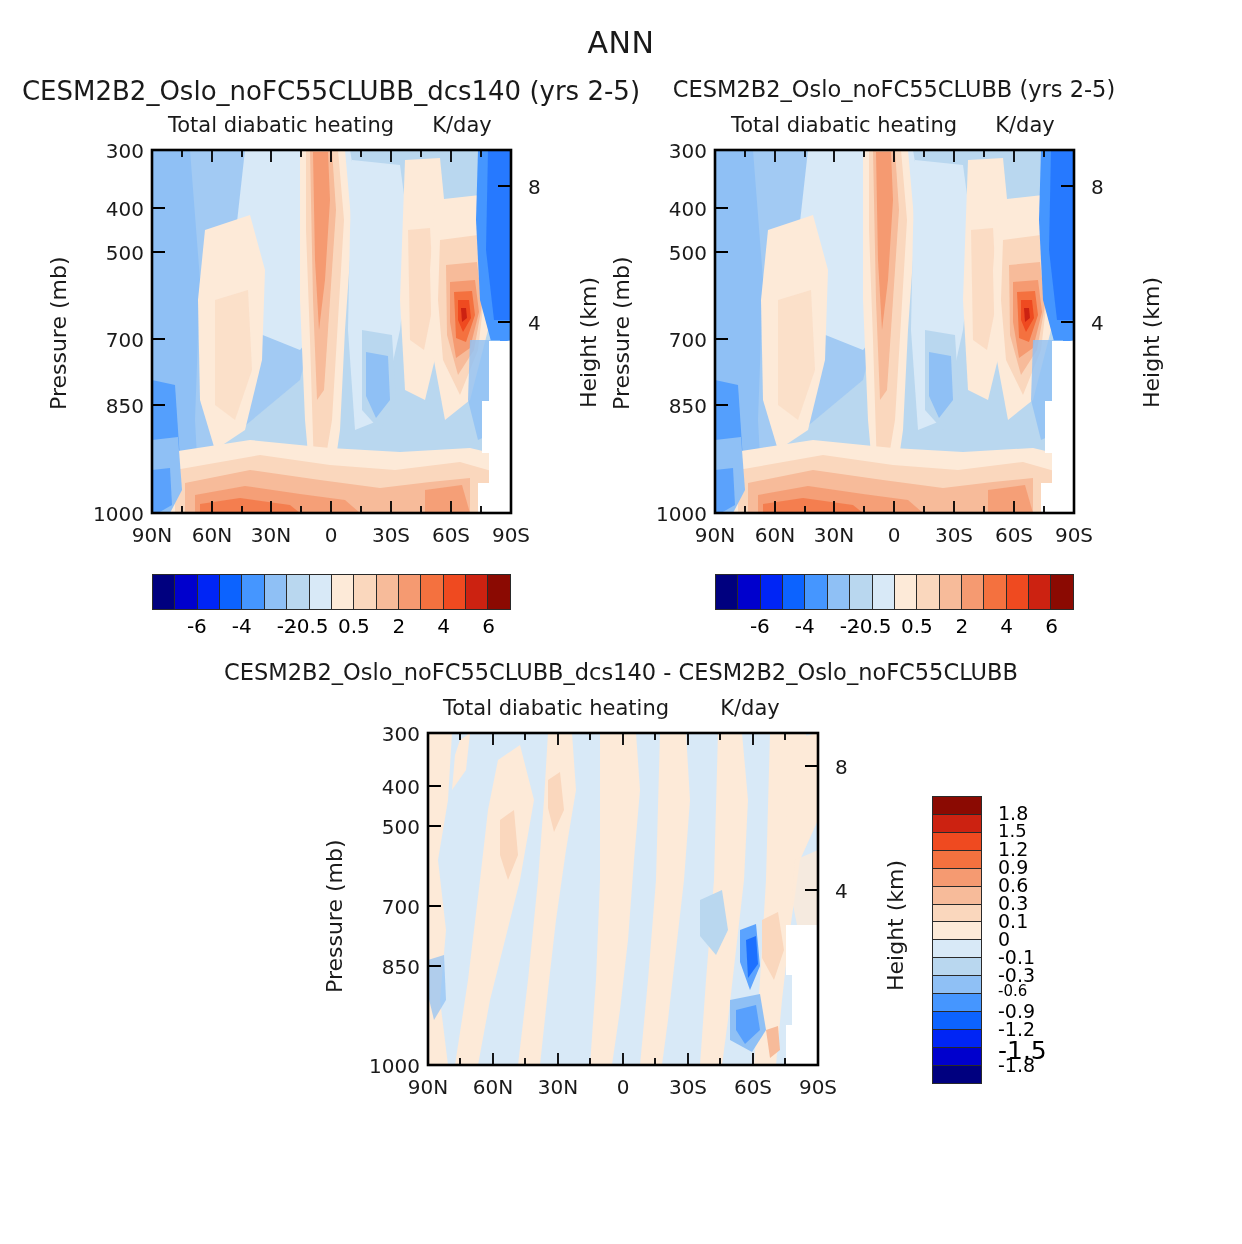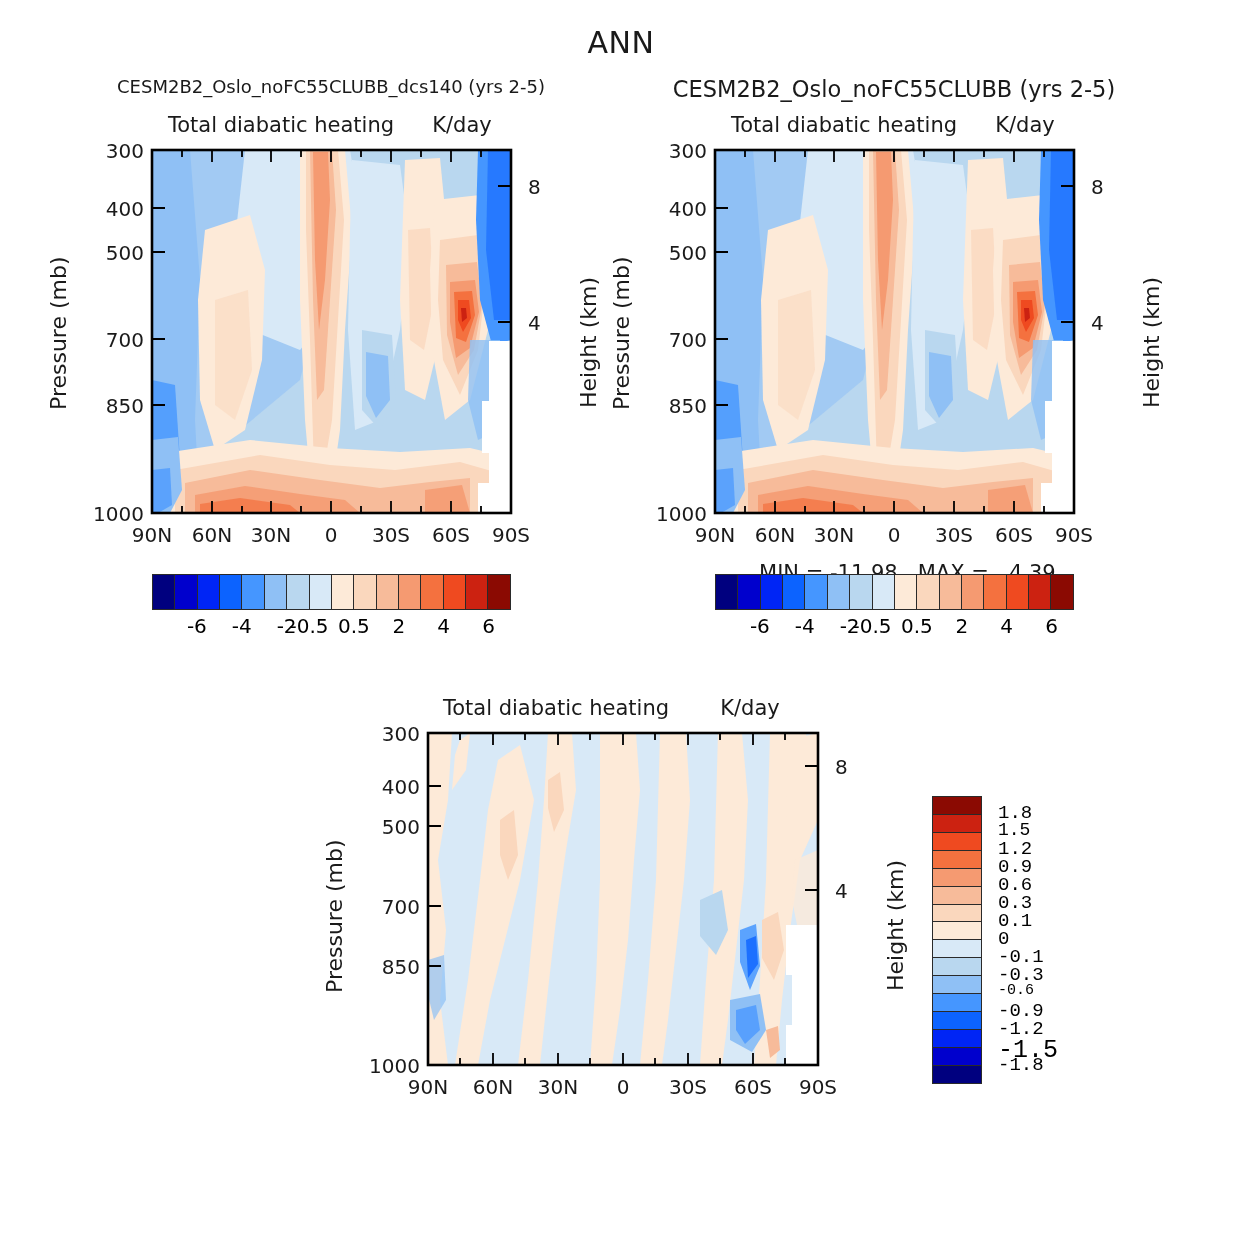--- a/index.html
+++ b/index.html
@@ -16,21 +16,21 @@
   .plotframe{fill:none;stroke:#000;stroke-width:2.6;}
   .mask{fill:#ffffff;}
 </style>
 </head>
 <body>
 
 <div class="fig">
 
   <div class="txt ctr" style="left:621px;top:25px;font-size:30px;letter-spacing:0.5px;">ANN</div>
 
-  <div class="txt ctr" style="left:331px;top:76px;font-size:18px;">CESM2B2_Oslo_noFC55CLUBB_dcs140 (yrs 2-5)</div>
+  <div class="txt ctr" style="left:331px;top:76px;font-size:26px;">CESM2B2_Oslo_noFC55CLUBB_dcs140 (yrs 2-5)</div>
   <div class="txt ctr" style="left:281px;top:113px;font-size:21px;">Total diabatic heating</div>
   <div class="txt ctr" style="left:462px;top:113px;font-size:21px;">K/day</div>
 
   <div class="txt rot" style="left:46px;top:410px;font-size:22px;">Pressure (mb)</div>
   <div class="txt rot" style="left:576px;top:408px;font-size:22px;">Height (km)</div>
 
 
   <svg style="position:absolute;left:0;top:0;width:1242px;height:1244px;" viewBox="0 0 1242 1244">
     <defs>
       <clipPath id="clipA">
@@ -229,23 +229,20 @@
     <div class="txt ctr" style="left:511px;top:523px;font-size:20px;">90S</div>
   </div>
 
   <div class="txt ctr" style="left:894px;top:76px;font-size:22.5px;">CESM2B2_Oslo_noFC55CLUBB (yrs 2-5)</div>
   <div class="txt ctr" style="left:844px;top:113px;font-size:21px;">Total diabatic heating</div>
   <div class="txt ctr" style="left:1025px;top:113px;font-size:21px;">K/day</div>
 
   <div class="txt rot" style="left:609px;top:410px;font-size:22px;">Pressure (mb)</div>
   <div class="txt rot" style="left:1139px;top:408px;font-size:22px;">Height (km)</div>
 
-  <div class="txt ctr" style="left:894px;top:537px;font-size:21px;">
-    <span>MIN =</span><span> </span><span>-11.98</span><span>   </span><span>MAX =</span><span>   </span><span>4.39</span>
-  </div>
 
   <div>
     <div class="txt" style="left:667px;top:139px;font-size:20px;text-align:right;width:40px;">300</div>
     <div class="txt" style="left:667px;top:197px;font-size:20px;text-align:right;width:40px;">400</div>
     <div class="txt" style="left:667px;top:241px;font-size:20px;text-align:right;width:40px;">500</div>
     <div class="txt" style="left:667px;top:328px;font-size:20px;text-align:right;width:40px;">700</div>
     <div class="txt" style="left:667px;top:394px;font-size:20px;text-align:right;width:40px;">850</div>
     <div class="txt" style="left:655px;top:502px;font-size:20px;text-align:right;width:52px;">1000</div>
   </div>
   <div>
@@ -313,20 +310,21 @@
       <div style="position: absolute; left: 44.875px; top: 0px; transform: translateX(-50%); font-size: 20px; white-space: pre;">-6</div>
       <div style="position: absolute; left: 89.75px; top: 0px; transform: translateX(-50%); font-size: 20px; white-space: pre;">-4</div>
       <div style="position: absolute; left: 134.625px; top: 0px; transform: translateX(-50%); font-size: 20px; white-space: pre;">-2</div>
       <div style="position: absolute; left: 157.062px; top: 0px; transform: translateX(-50%); font-size: 20px; white-space: pre;">-0.5</div>
       <div style="position: absolute; left: 201.938px; top: 0px; transform: translateX(-50%); font-size: 20px; white-space: pre;">0.5</div>
       <div style="position: absolute; left: 246.812px; top: 0px; transform: translateX(-50%); font-size: 20px; white-space: pre;">2</div>
       <div style="position: absolute; left: 291.688px; top: 0px; transform: translateX(-50%); font-size: 20px; white-space: pre;">4</div>
       <div style="position: absolute; left: 336.562px; top: 0px; transform: translateX(-50%); font-size: 20px; white-space: pre;">6</div>
     </div>
 
+  <div class="txt ctr" style="left:621px;top:659px;font-size:22.5px;">CESM2B2_Oslo_noFC55CLUBB_dcs140 - CESM2B2_Oslo_noFC55CLUBB</div>
   <div class="txt ctr" style="left:556px;top:696px;font-size:21px;">Total diabatic heating</div>
   <div class="txt ctr" style="left:750px;top:696px;font-size:21px;">K/day</div>
 
   <div class="txt rot" style="left:322px;top:993px;font-size:22px;">Pressure (mb)</div>
   <div class="txt rot" style="left:883px;top:991px;font-size:22px;">Height (km)</div>
 
   <div>
     <div class="txt" style="left:380px;top:722px;font-size:20px;text-align:right;width:40px;">300</div>
     <div class="txt" style="left:380px;top:775px;font-size:20px;text-align:right;width:40px;">400</div>
     <div class="txt" style="left:380px;top:815px;font-size:20px;text-align:right;width:40px;">500</div>
@@ -360,21 +358,21 @@
       <div style="flex: 1 1 0%; background: rgb(253, 234, 216); border: 1.3px solid rgb(42, 42, 42); box-sizing: border-box; margin-top: -1.3px;"></div>
       <div style="flex: 1 1 0%; background: rgb(216, 233, 247); border: 1.3px solid rgb(42, 42, 42); box-sizing: border-box; margin-top: -1.3px;"></div>
       <div style="flex: 1 1 0%; background: rgb(185, 215, 239); border: 1.3px solid rgb(42, 42, 42); box-sizing: border-box; margin-top: -1.3px;"></div>
       <div style="flex: 1 1 0%; background: rgb(143, 192, 245); border: 1.3px solid rgb(42, 42, 42); box-sizing: border-box; margin-top: -1.3px;"></div>
       <div style="flex: 1 1 0%; background: rgb(69, 150, 255); border: 1.3px solid rgb(42, 42, 42); box-sizing: border-box; margin-top: -1.3px;"></div>
       <div style="flex: 1 1 0%; background: rgb(12, 99, 255); border: 1.3px solid rgb(42, 42, 42); box-sizing: border-box; margin-top: -1.3px;"></div>
       <div style="flex: 1 1 0%; background: rgb(0, 37, 245); border: 1.3px solid rgb(42, 42, 42); box-sizing: border-box; margin-top: -1.3px;"></div>
       <div style="flex: 1 1 0%; background: rgb(0, 0, 205); border: 1.3px solid rgb(42, 42, 42); box-sizing: border-box; margin-top: -1.3px;"></div>
       <div style="flex: 1 1 0%; background: rgb(0, 0, 127); border: 1.3px solid rgb(42, 42, 42); box-sizing: border-box; margin-top: -1.3px;"></div>
     </div>
-  <div style="position:absolute;left:990px;top:796px;width:80px;height:288px;font-family:Liberation Mono, monospace;">
+  <div style="position:absolute;left:990px;top:796px;width:80px;height:288px;">
       <div style="position: absolute; left: 8px; top: 6px; font-size: 19px; white-space: pre;">1.8</div>
       <div style="position: absolute; left: 8px; top: 24px; font-size: 18px; white-space: pre;">1.5</div>
       <div style="position: absolute; left: 8px; top: 42px; font-size: 19px; white-space: pre;">1.2</div>
       <div style="position: absolute; left: 8px; top: 60px; font-size: 19px; white-space: pre;">0.9</div>
       <div style="position: absolute; left: 8px; top: 78px; font-size: 19px; white-space: pre;">0.6</div>
       <div style="position: absolute; left: 8px; top: 96px; font-size: 19px; white-space: pre;">0.3</div>
       <div style="position: absolute; left: 8px; top: 114px; font-size: 19px; white-space: pre;">0.1</div>
       <div style="position: absolute; left: 8px; top: 132px; font-size: 19px; white-space: pre;">0</div>
       <div style="position: absolute; left: 8px; top: 150px; font-size: 19px; white-space: pre;">-0.1</div>
       <div style="position: absolute; left: 8px; top: 168px; font-size: 19px; white-space: pre;">-0.3</div>

